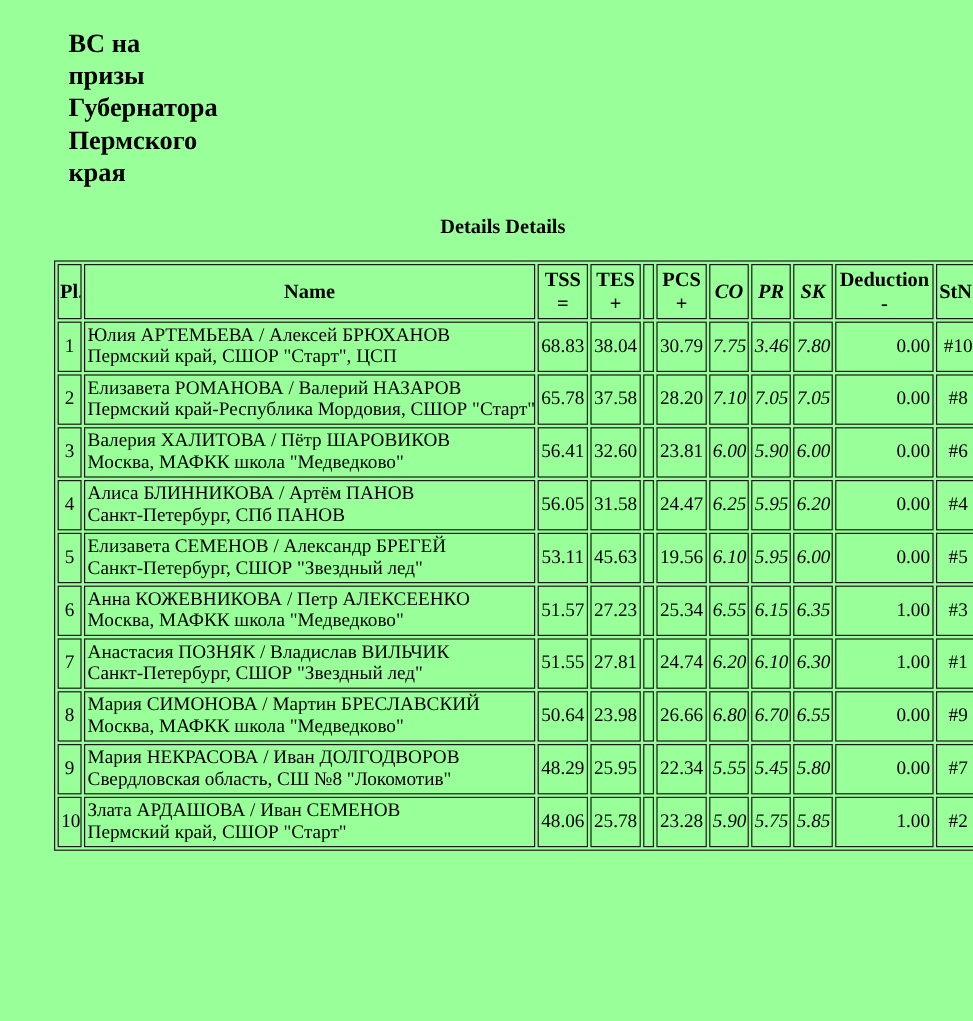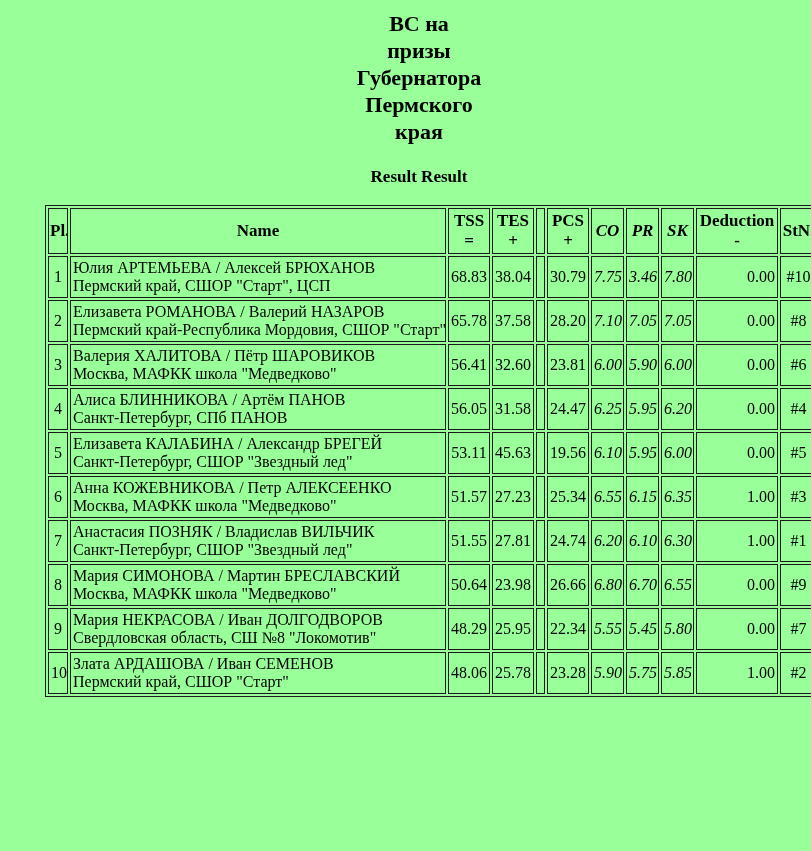--- a/index.html
+++ b/index.html
@@ -14,24 +14,24 @@
     font-family: "Liberation Serif", "DejaVu Serif", serif;
   }
   .content {
     width: 748px;
     margin: 0 18px 0 45px;
     padding-top: 10px;
   }
   .event-title, .segment-title {
     font-size: 22px;
     font-weight: bold;
-    text-align: center;
+    text-align: left;
     white-space: pre-line;
     line-height: 27px;
-    margin: 0;
+    margin: 12px;
   }
   .event-title { margin-bottom: 22px; }
   .segment-title { margin-bottom: 40px; }
   .section-title {
     font-size: 17px;
     font-weight: bold;
     text-align: center;
     margin: 0 0 18px 0;
   }
   table.results {
@@ -74,21 +74,21 @@
 </style>
 </head>
 <body>
 
 <div class="content">
   <h1 class="event-title">ВС на
 призы
 Губернатора
 Пермского
 края</h1>
-  <h2 class="section-title">Result Result</h2>
+  <h2 class="section-title">Details Details</h2>
 
   <table class="results">
     <thead>
         <tr>
           <th class="col-pl">Pl.</th>
           <th class="col-name">Name</th>
           <th class="col-tss">TSS
 =</th>
           <th class="col-tes">TES
 +</th>
@@ -164,21 +164,21 @@
           <td class="col-pcs">24.47</td>
           <td class="col-co">6.25</td>
           <td class="col-pr">5.95</td>
           <td class="col-sk">6.20</td>
           <td class="col-ded">0.00</td>
           <td class="col-stn">#4</td>
         </tr>
         <tr>
           <td class="col-pl">5</td>
           <td class="col-name">
-            <div class="name-line">Елизавета КАЛАБИНА / Александр БРЕГЕЙ</div>
+            <div class="name-line">Елизавета СЕМЕНОВ / Александр БРЕГЕЙ</div>
             <div class="name-line">Санкт-Петербург, СШОР "Звездный лед"</div>
           </td>
           <td class="col-tss">53.11</td>
           <td class="col-tes">45.63</td>
           <td class="col-spacer"></td>
           <td class="col-pcs">19.56</td>
           <td class="col-co">6.10</td>
           <td class="col-pr">5.95</td>
           <td class="col-sk">6.00</td>
           <td class="col-ded">0.00</td>

